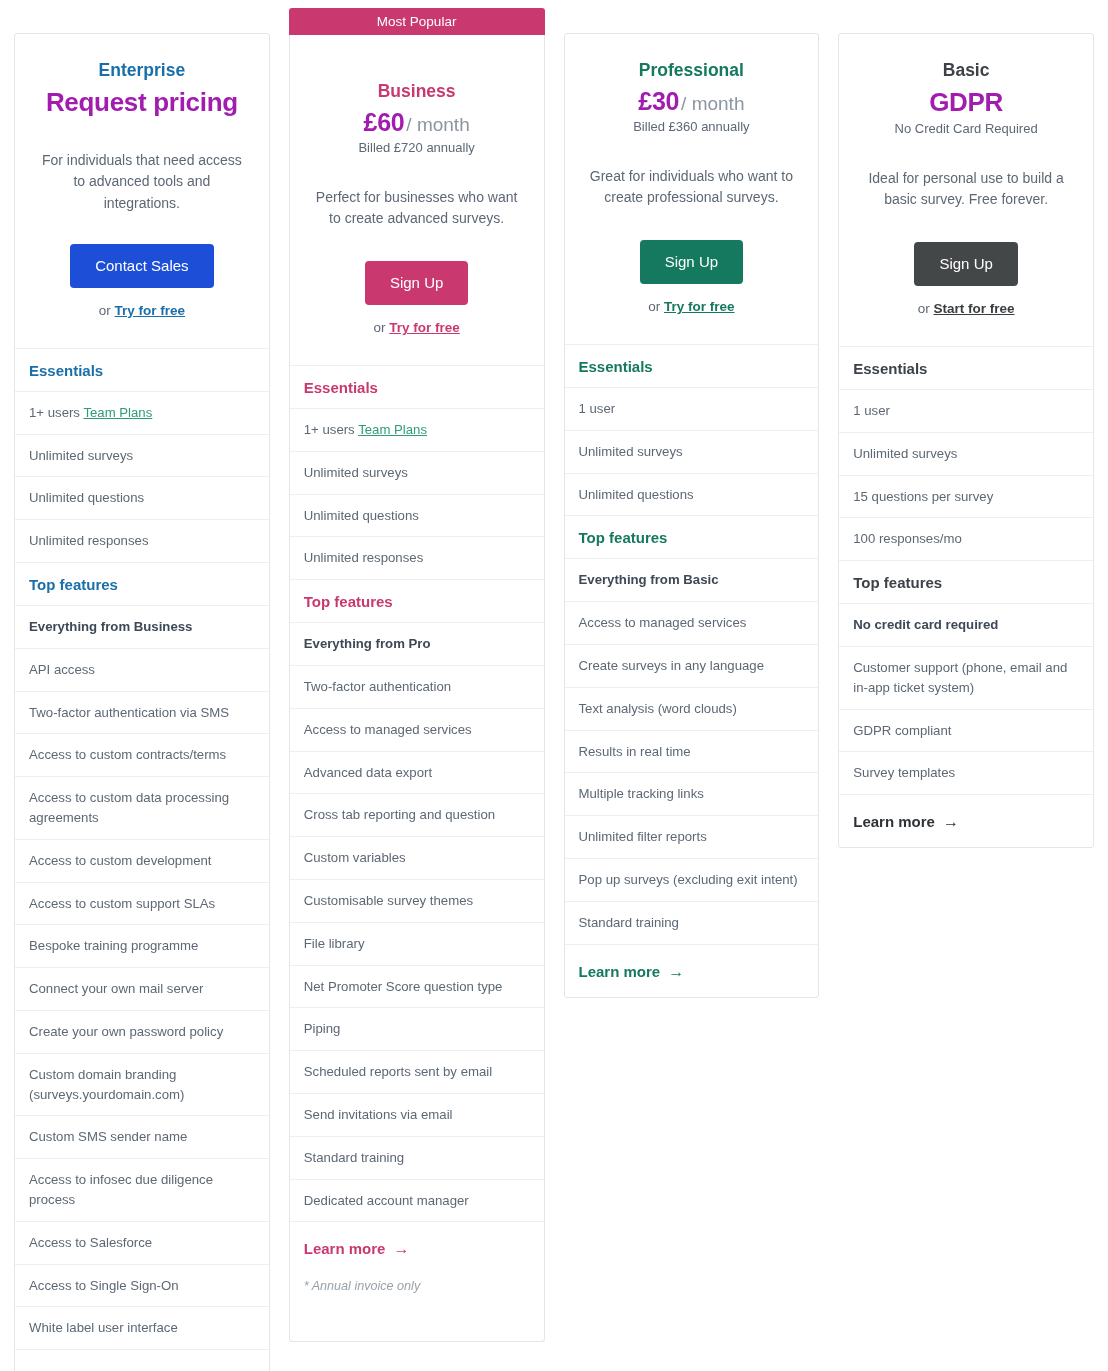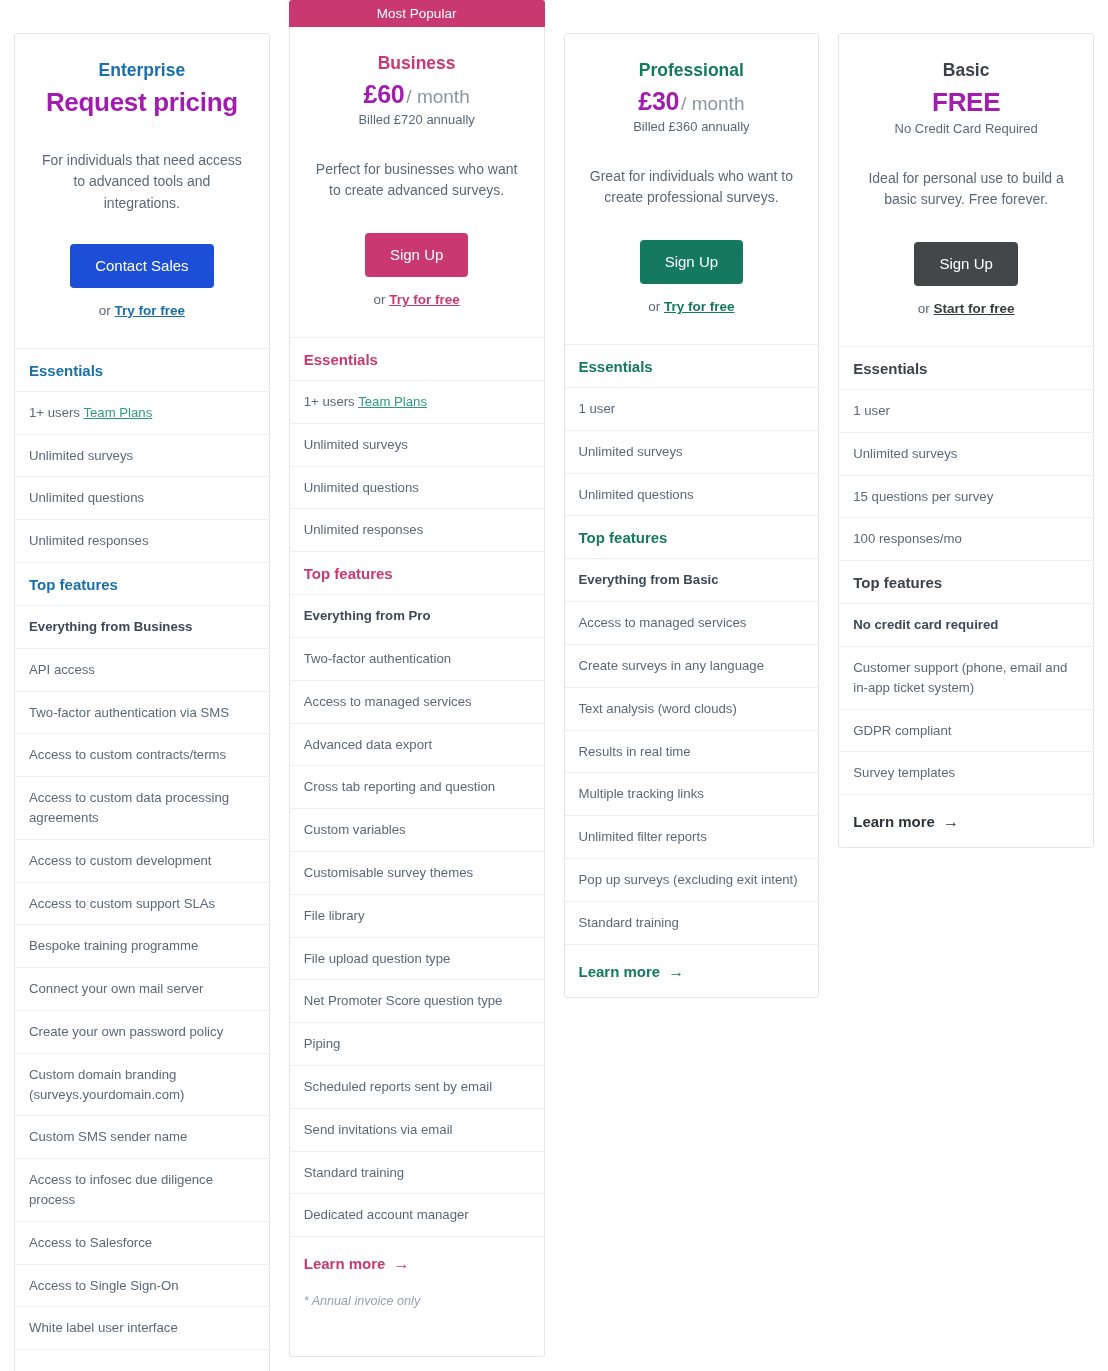--- a/index.html
+++ b/index.html
@@ -22,21 +22,21 @@
     align-items: flex-start;
     padding: 0 14px;
   }
   .col {
     position: relative;
     width: 256px;
     margin-right: 19px;
     padding-top: 33px;
   }
   .col:last-child { margin-right: 0; }
-  .col.popular { padding-top: 0; }
+  .col.popular { padding-top: 8px; }
 
   .popular-banner {
     height: 27px;
     line-height: 27px;
     background: #c9396f;
     color: #ffffff;
     text-align: center;
     font-size: 13.5px;
     border-radius: 3px 3px 0 0;
   }
@@ -201,42 +201,41 @@
           <div class="feat">Access to Salesforce</div>
           <div class="feat">Access to Single Sign-On</div>
           <div class="feat">White label user interface</div>
           <div class="learn blue"><a href="#"><span>Learn more</span><span class="arrow">→</span></a></div>
         </div>
       </div>
       <div class="col popular">
         <div class="popular-banner">Most Popular</div>
         <div class="card">
           <div class="card-head">
-            <div class="plan-name" style="color: rgb(201, 57, 111);">Business</div>
+            <div class="plan-name" style="color: rgb(201, 57, 111); margin-top: 20px;">Business</div>
             <div class="plan-price-row"><span class="plan-price">£60</span><span class="plan-period">/ month</span></div>
             <div class="plan-billing">Billed £720 annually</div>
             <div class="plan-desc">Perfect for businesses who want to create advanced surveys.</div>
             <div class="cta-wrap"><button class="cta pink">Sign Up</button></div>
             <div class="cta-alt"><span>or</span> <a class="pink" href="#">Try for free</a></div>
           </div>
           <div class="section-head pink">Essentials</div>
           <div class="feat"><span>1+ users </span><a class="teamplans" href="#">Team Plans</a></div>
           <div class="feat"><span>Unlimited surveys</span></div>
           <div class="feat"><span>Unlimited questions</span></div>
           <div class="feat"><span>Unlimited responses</span></div>
           <div class="section-head pink">Top features</div>
           <div class="feat bold">Everything from Pro</div>
           <div class="feat">Two-factor authentication</div>
           <div class="feat">Access to managed services</div>
           <div class="feat">Advanced data export</div>
           <div class="feat">Cross tab reporting and question</div>
           <div class="feat">Custom variables</div>
           <div class="feat">Customisable survey themes</div>
           <div class="feat">File library</div>
-          <div class="feat">File upload question type</div>
           <div class="feat">Net Promoter Score question type</div>
           <div class="feat">Piping</div>
           <div class="feat">Scheduled reports sent by email</div>
           <div class="feat">Send invitations via email</div>
           <div class="feat">Standard training</div>
           <div class="feat">Dedicated account manager</div>
           <div class="learn pink"><a href="#"><span>Learn more</span><span class="arrow">→</span></a></div>
           <div class="footnotes tight">
             <div>* Annual invoice only</div>
           </div>
@@ -266,21 +265,21 @@
           <div class="feat">Unlimited filter reports</div>
           <div class="feat">Pop up surveys (excluding exit intent)</div>
           <div class="feat">Standard training</div>
           <div class="learn green"><a href="#"><span>Learn more</span><span class="arrow">→</span></a></div>
         </div>
       </div>
       <div class="col">
         <div class="card">
           <div class="card-head">
             <div class="plan-name" style="color: rgb(61, 66, 72);">Basic</div>
-            <div class="plan-price-row"><span class="plan-price big">FREE</span></div>
+            <div class="plan-price-row"><span class="plan-price big">GDPR</span></div>
             <div class="plan-billing">No Credit Card Required</div>
             <div class="plan-desc">Ideal for personal use to build a basic survey. Free forever.</div>
             <div class="cta-wrap"><button class="cta gray">Sign Up</button></div>
             <div class="cta-alt"><span>or</span> <a class="gray" href="#">Start for free</a></div>
           </div>
           <div class="section-head gray">Essentials</div>
           <div class="feat"><span>1 user</span></div>
           <div class="feat"><span>Unlimited surveys</span></div>
           <div class="feat"><span>15 questions per survey</span></div>
           <div class="feat"><span>100 responses/mo</span></div>

